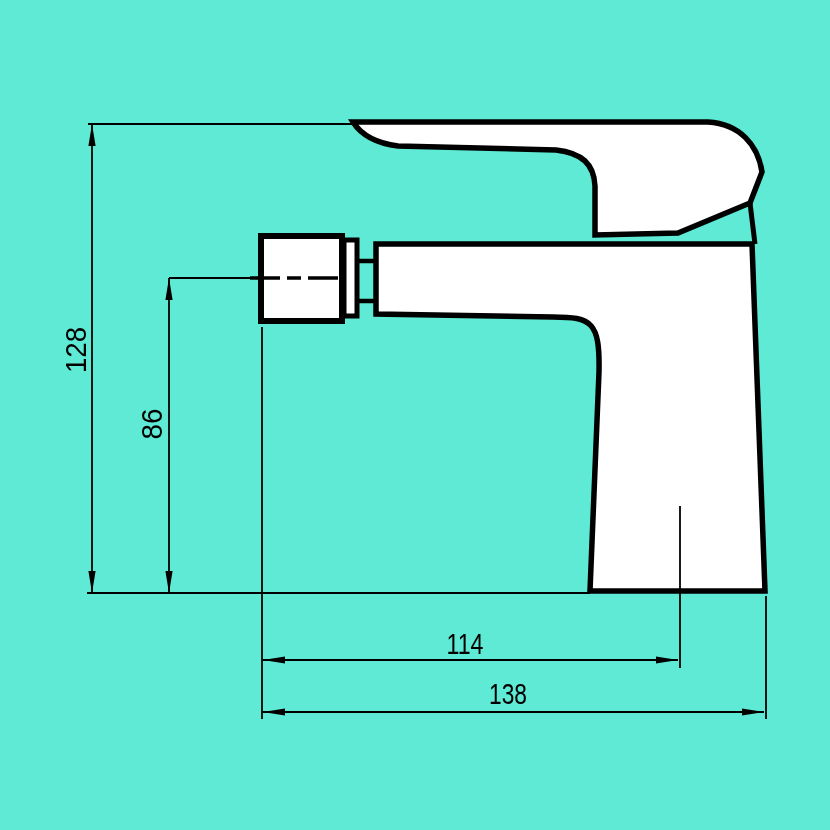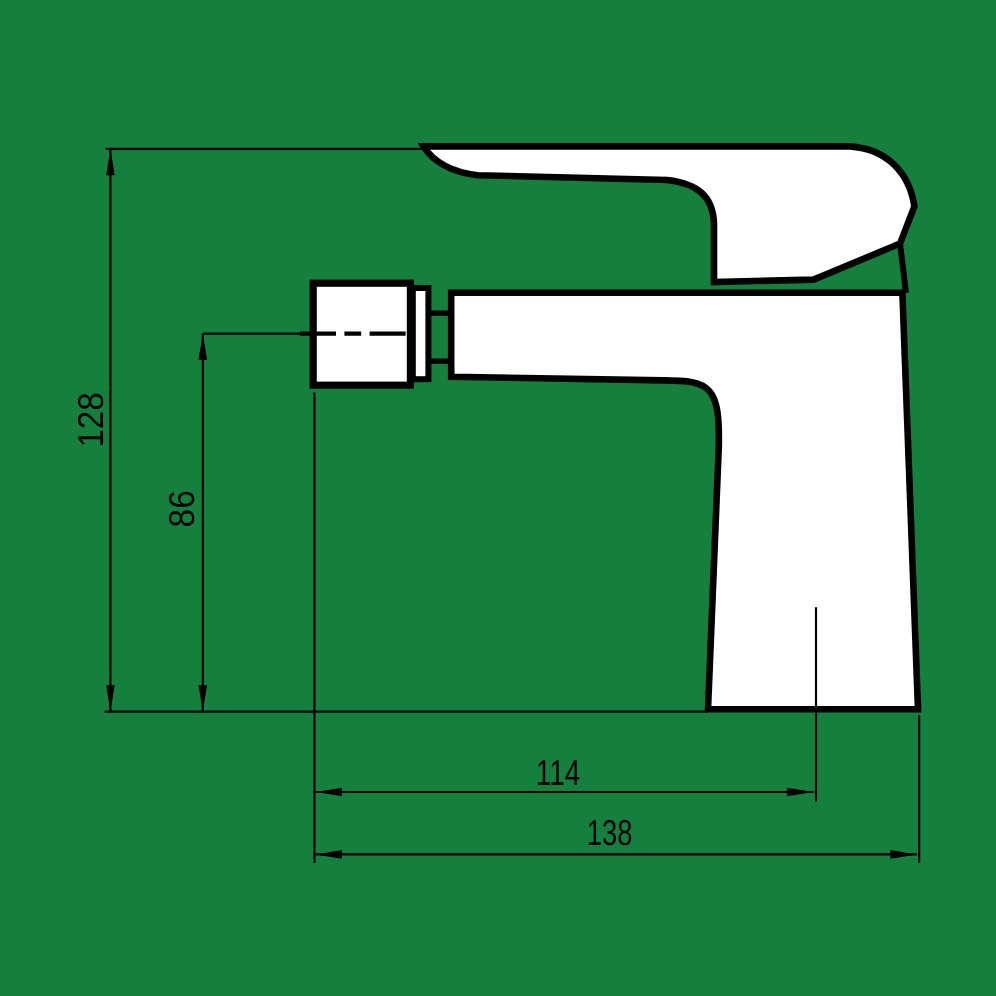--- a/index.html
+++ b/index.html
@@ -8,21 +8,21 @@
     background: #ffffff;
     width: 830px;
     height: 830px;
     overflow: hidden;
     font-family: "Liberation Sans", sans-serif;
   }
   .canvas-wrap {
     position: relative;
     width: 830px;
     height: 830px;
-    background: #15803d;
+    background: #5eead4;
   }
   svg { display: block; }
   .outline {
     fill: #ffffff;
     stroke: #000000;
     stroke-width: 5.5;
     stroke-linejoin: miter;
     stroke-linecap: butt;
   }
   .outline-line {

